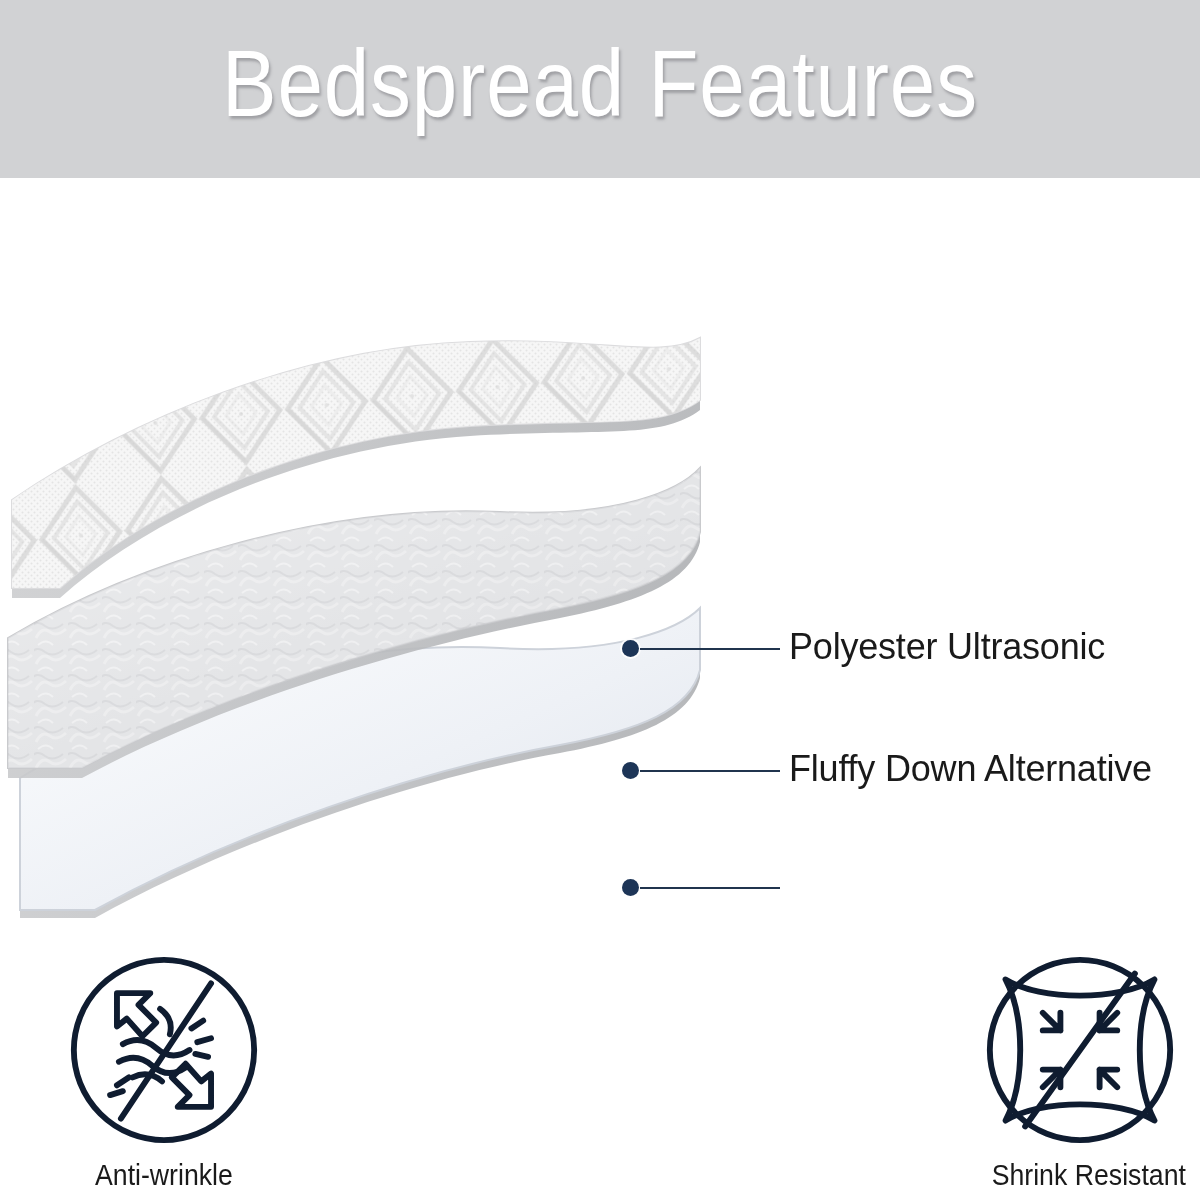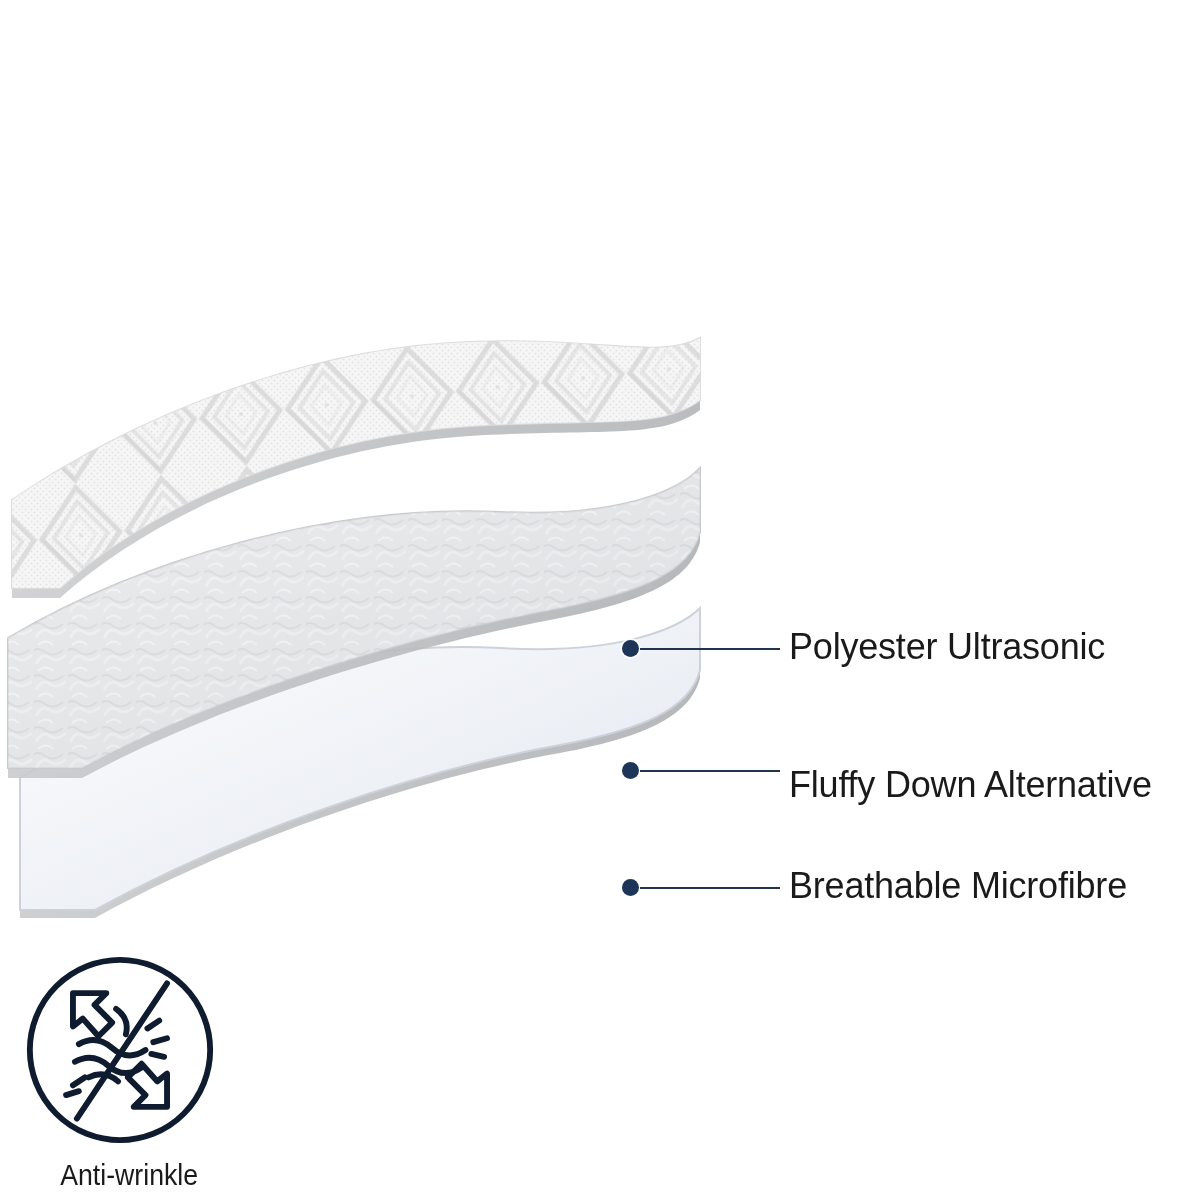--- a/index.html
+++ b/index.html
@@ -68,21 +68,21 @@
   .callout {
     position: absolute;
     font-size: 36px;
     line-height: 44px;
     color: #1a1a1a;
     white-space: nowrap;
     font-weight: 400;
     letter-spacing: -0.2px;
   }
   .callout-1 { left: 789px; top: 447px; }
-  .callout-2 { left: 789px; top: 569px; margin-top: 16px; }
+  .callout-2 { left: 789px; top: 569px; }
   .callout-3 { left: 789px; top: 686px; }
 
   .leader {
     position: absolute;
     height: 2px;
     background: #20344e;
   }
   .leader-1 { left: 640px; top: 470px; width: 140px; }
   .leader-2 { left: 640px; top: 592px; width: 140px; }
   .leader-3 { left: 640px; top: 709px; width: 140px; }
@@ -108,20 +108,21 @@
     height: 270px;
     display: flex;
     align-items: flex-start;
     justify-content: space-between;
   }
   .feature {
     width: 240px;
     display: flex;
     flex-direction: column;
     align-items: center;
+    padding-left: 44px;
   }
   .feature-circle {
     width: 196px;
     height: 196px;
     margin-top: 22px;
   }
   .feature-circle svg {
     display: block;
     width: 196px;
     height: 196px;
@@ -138,20 +139,23 @@
   .feature:last-child .feature-label {
     
     transform: scaleX(0.92) translateX(10px);
   }
 </style>
 </head>
 <body>
 
 <div id="page">
 
+  <div class="banner">
+    <div class="banner-title">Bedspread Features</div>
+  </div>
 
   <div class="layers-stage">
     <svg class="layers-svg" viewBox="0 0 1200 752">
       <defs>
 
         <pattern id="quiltPat" width="86" height="104" patternUnits="userSpaceOnUse" patternTransform="rotate(-6)">
           <rect width="86" height="104" fill="#f6f6f6"></rect>
           <path d="M43 4 L82 52 L43 100 L4 52 Z" fill="none" stroke="#dcdcdc" stroke-width="5"></path>
           <path d="M43 18 L70 52 L43 86 L16 52 Z" fill="none" stroke="#e4e4e4" stroke-width="4"></path>
           <path d="M43 32 L58 52 L43 72 L28 52 Z" fill="none" stroke="#ededed" stroke-width="3"></path>
@@ -233,21 +237,20 @@
     <div class="dot dot-1"></div>
     <div class="leader leader-1"></div>
     <div class="callout callout-1">Polyester Ultrasonic</div>
 
     <div class="dot dot-2"></div>
     <div class="leader leader-2"></div>
     <div class="callout callout-2">Fluffy Down Alternative</div>
 
     <div class="dot dot-3"></div>
     <div class="leader leader-3"></div>
-    <div class="callout callout-3">Breathable Microfibre</div>
   </div>
 
   <div class="features">
 
     <div class="feature">
       <div class="feature-circle">
         <svg viewBox="0 0 200 200" fill="none" stroke="#0f1c30" stroke-width="6" stroke-linecap="round" stroke-linejoin="round">
           <circle cx="100" cy="100" r="92" stroke-width="6"></circle>
           <path d="M52 76 L52 42 L86 42 L74 54 L92 72 L78 86 L62 68 Z"></path>
           <path d="M148 124 L148 158 L114 158 L126 146 L108 128 L122 114 L138 132 Z"></path>
@@ -258,17 +261,32 @@
           <path d="M128 78 l12 -8 M134 92 l14 -4 M132 104 l13 3"></path>
           <path d="M64 128 l-12 8 M58 142 l-13 4"></path>
           <path d="M148 32 L56 170" stroke-width="6"></path>
         </svg>
       </div>
       <div class="feature-label">Anti-wrinkle</div>
     </div>
 
 
 
+    <div class="feature">
+      <div class="feature-circle">
+        <svg viewBox="0 0 200 200" fill="none" stroke="#0f1c30" stroke-width="6" stroke-linecap="round" stroke-linejoin="round">
+          <circle cx="100" cy="100" r="92" stroke-width="6"></circle>
+          <path d="M24 28 C 60 50, 140 50, 176 28 C 156 66, 156 134, 176 172
+                   C 140 150, 60 150, 24 172 C 44 134, 44 66, 24 28 Z"></path>
+          <path d="M62 62 L80 80 M80 80 L62 80 M80 80 L80 62"></path>
+          <path d="M138 62 L120 80 M120 80 L138 80 M120 80 L120 62"></path>
+          <path d="M62 138 L80 120 M80 120 L62 120 M80 120 L80 138"></path>
+          <path d="M138 138 L120 120 M120 120 L138 120 M120 120 L120 138"></path>
+          <path d="M156 22 L44 178" stroke-width="6"></path>
+        </svg>
+      </div>
+      <div class="feature-label">Shrink Resistant</div>
+    </div>
 
 
   </div>
 
 </div>
 
 </body></html>

